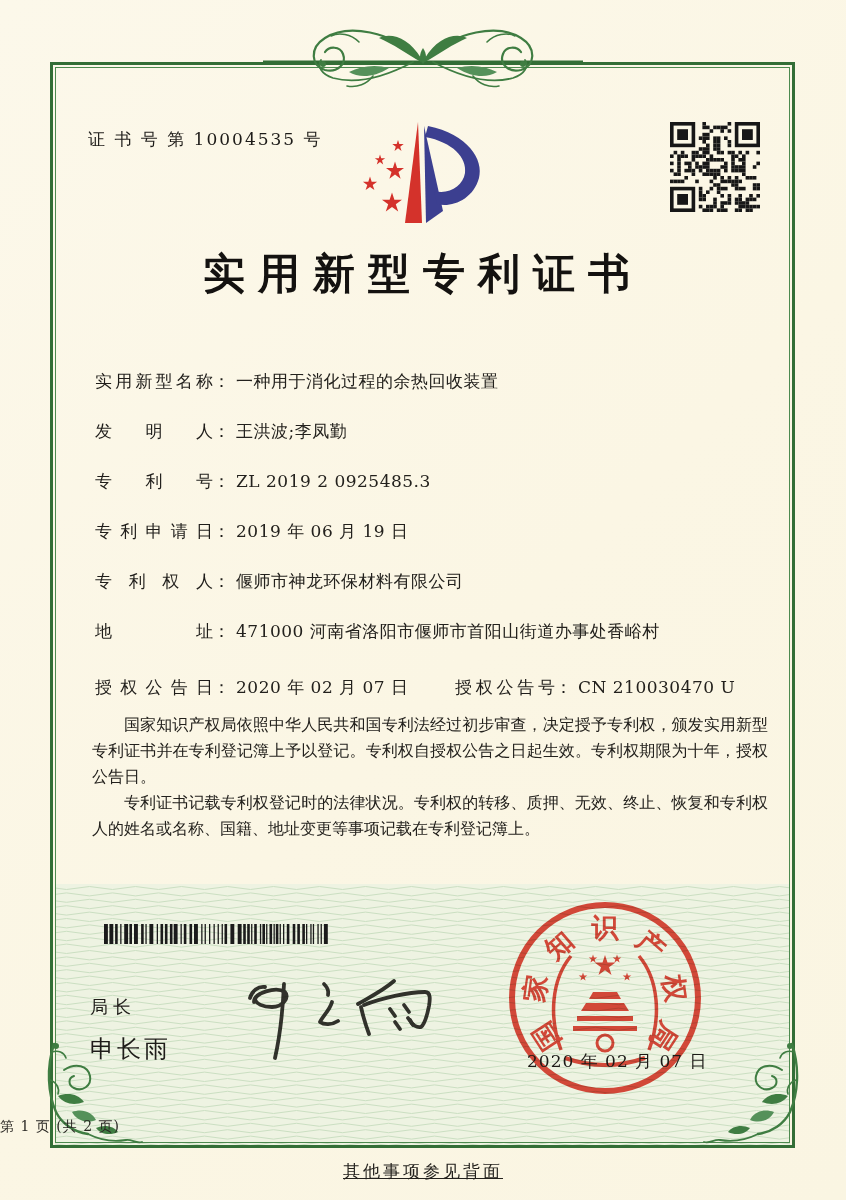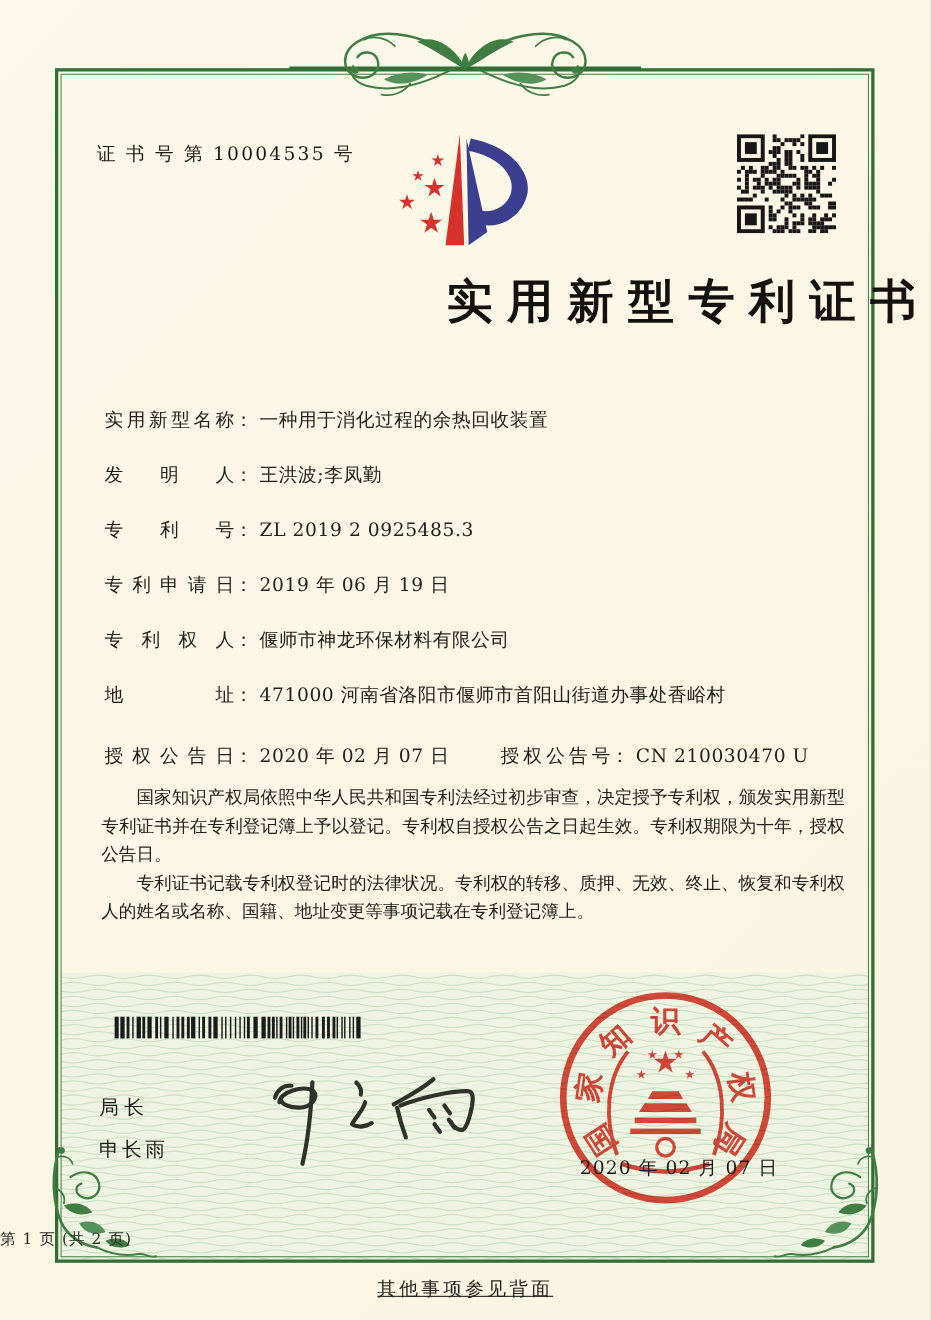--- a/index.html
+++ b/index.html
@@ -21,21 +21,21 @@
   
   .top-ornament{position:absolute;left:263px;top:8px;z-index:3;}
   .corner-ornament{position:absolute;z-index:3;}
   .corner-bl{left:42px;top:1040px;}
   .corner-br{left:694px;top:1040px;transform:scaleX(-1);}
   
   .cert-no{position:absolute;left:88px;top:128px;font-size:17px;letter-spacing:2px;
     color:#1d1b18;z-index:4;}
   .logo{position:absolute;left:352px;top:116px;z-index:4;}
   .qr{position:absolute;left:670px;top:122px;z-index:4;}
-  .title{position:absolute;left:0;top:246px;width:100%;text-align:right;
+  .title{position:absolute;left:0;top:246px;width:100%;text-align:center;
     font-size:42px;font-weight:bold;letter-spacing:13px;color:#141210;z-index:4;margin:0;}
   
   .fields{position:absolute;left:95px;top:370px;width:680px;z-index:4;font-size:17px;}
   .field-row{position:absolute;left:0;height:24px;white-space:nowrap;}
   .field-row:nth-child(1){top:0px;}
   .field-row:nth-child(2){top:50px;}
   .field-row:nth-child(3){top:100px;}
   .field-row:nth-child(4){top:150px;}
   .field-row:nth-child(5){top:200px;}
   .field-row:nth-child(6){top:250px;}
@@ -47,21 +47,21 @@
   .grant-pair{position:absolute;left:360px;top:0;}
   .grant-pair .flabel{width:100px;}
   
   .paras{position:absolute;left:92px;top:712px;width:676px;z-index:4;}
   .paras p{margin:0;font-size:16px;line-height:26px;text-indent:2em;
     text-align:justify;color:#23211d;}
   
   .barcode{position:absolute;left:104px;top:924px;z-index:4;}
   .sig-title{position:absolute;left:90px;top:995px;font-size:18px;letter-spacing:5px;
     color:#1e1c19;z-index:4;}
-  .sig-name{position:absolute;left:90px;top:1033px;font-size:18px;letter-spacing:3px;
+  .sig-name{position:absolute;left:90px;top:1033px;font-size:24px;letter-spacing:3px;
     color:#1e1c19;z-index:4;}
   .signature{position:absolute;left:232px;top:948px;z-index:4;mix-blend-mode:multiply;}
   .seal{position:absolute;left:505px;top:898px;z-index:5;mix-blend-mode:multiply;opacity:.92;}
   .seal-date{position:absolute;left:527px;top:1050px;font-size:17px;letter-spacing:1px;
     color:#1c1a17;z-index:6;white-space:nowrap;}
   .page-num{position:absolute;left:0;top:1118px;width:846px;text-align:left;
     font-size:14px;letter-spacing:1px;color:#2a2824;z-index:4;}
   .back-note{position:absolute;left:0;top:1160px;width:846px;text-align:center;
     font-size:17px;letter-spacing:3px;color:#23211d;z-index:4;text-decoration:underline;}
   .green-stroke{stroke:#3f7d42;fill:none;stroke-linecap:round;}

